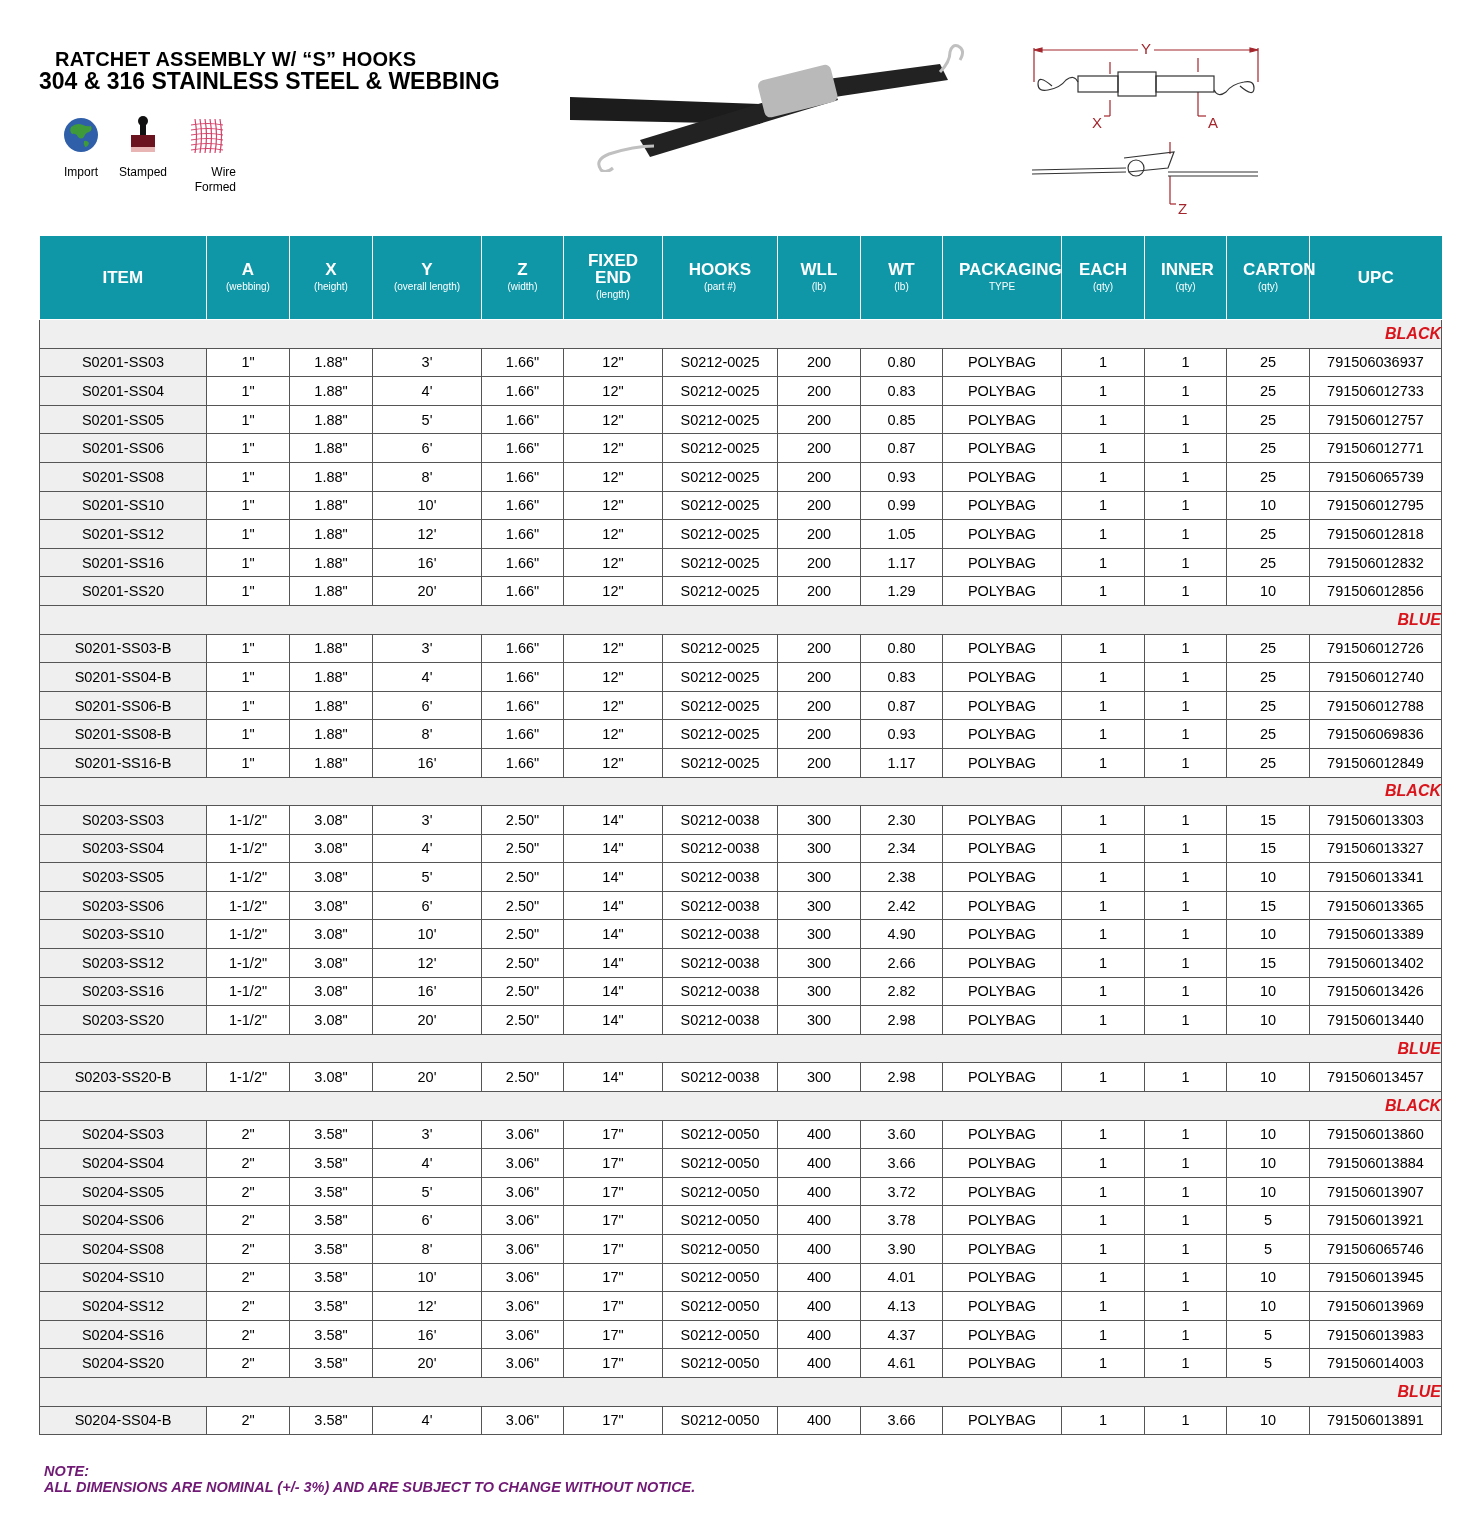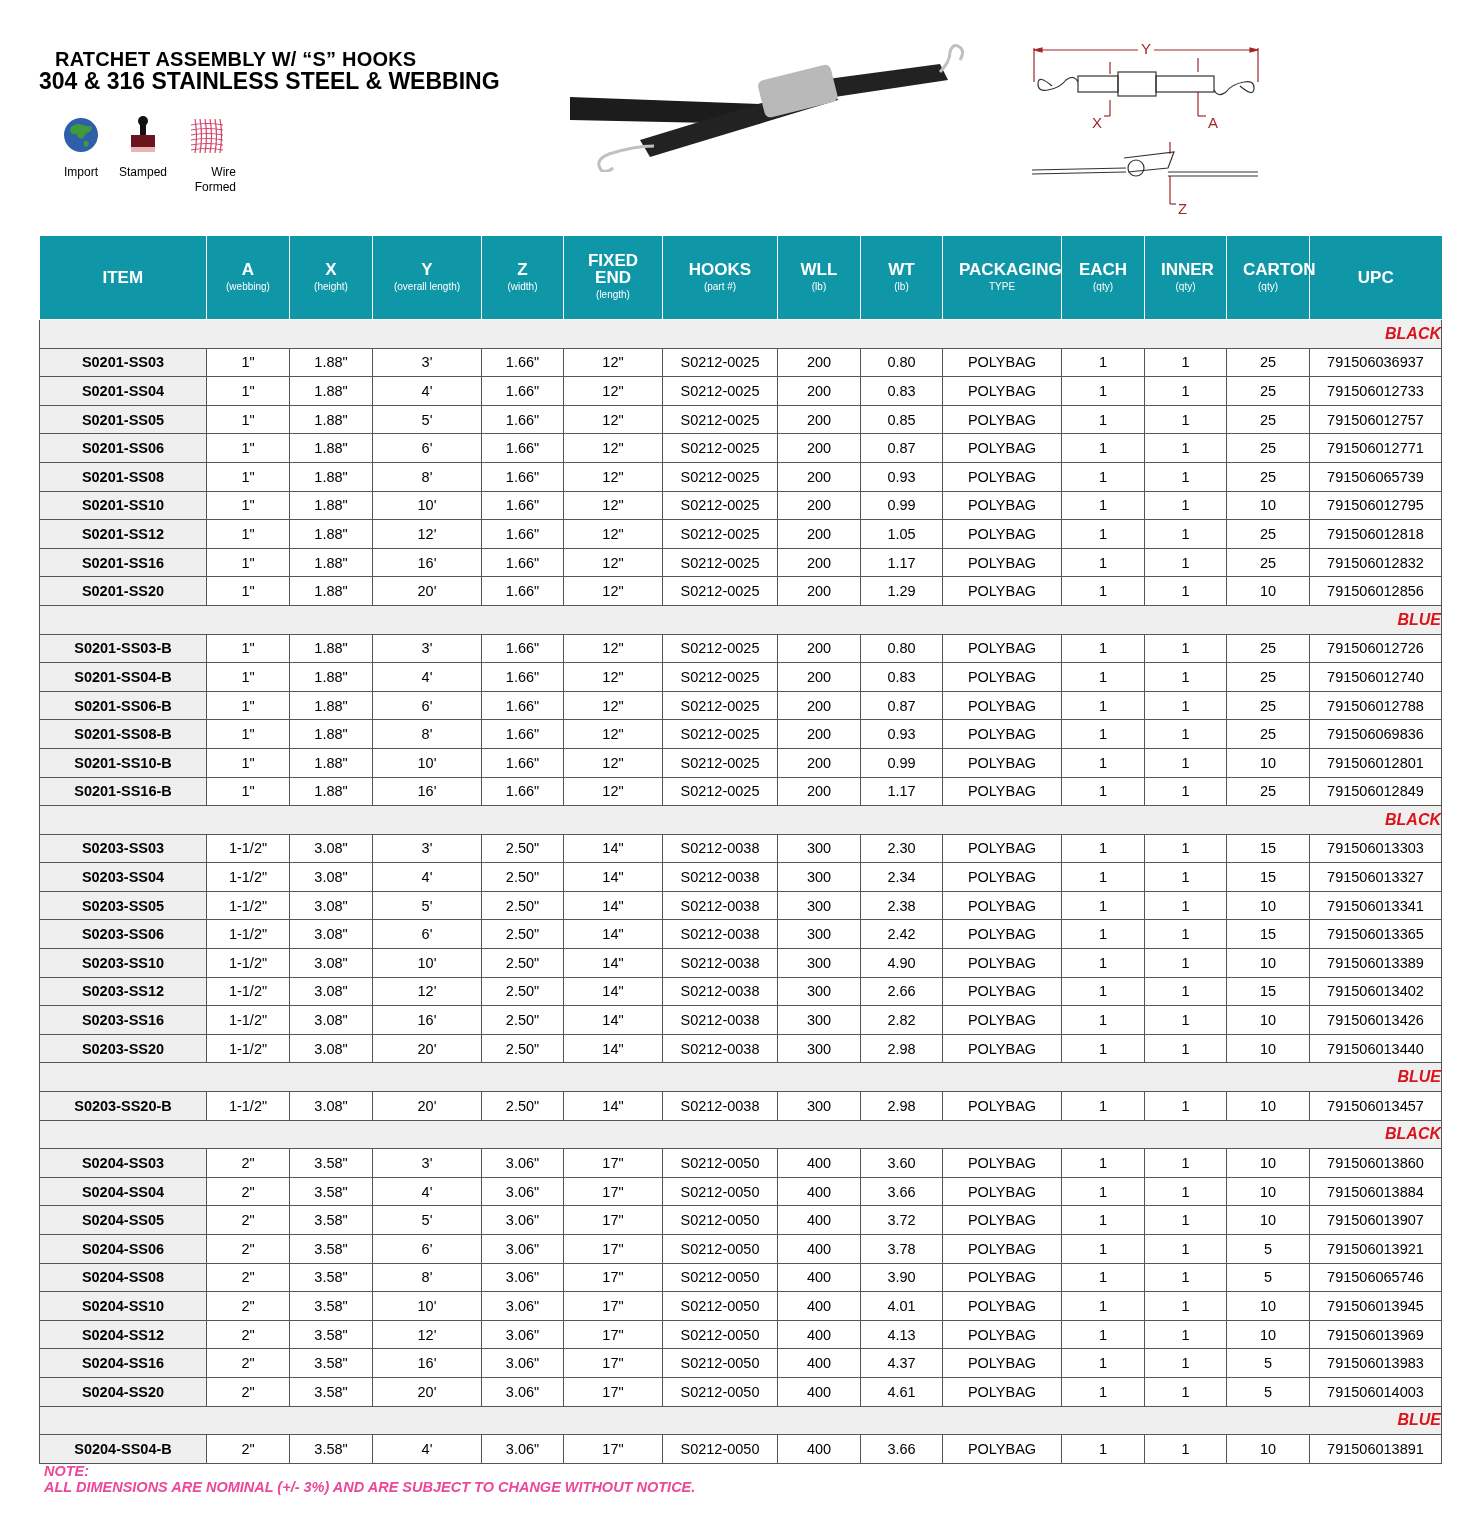--- a/index.html
+++ b/index.html
@@ -12,23 +12,23 @@
   .badge svg { width: 40px; height: 40px; margin-bottom: 10px; }
   .photo { position: absolute; left: 570px; top: 42px; width: 400px; height: 130px; }
   .diagram { position: absolute; left: 1028px; top: 38px; width: 240px; height: 180px; }
   table.spec { position: absolute; left: 39px; top: 236px; width: 1402px; border-collapse: collapse; table-layout: fixed; }
   table.spec th { background: #0f97a8; color: #fff; border: 1px solid #ffffff; border-top: none; height: 35px; padding: 16px; text-align: center; vertical-align: middle; line-height: 17px; }
   table.spec th:first-child { border-left: none; }
   table.spec th:last-child { border-right: none; }
   th .h-main { display: block; font-size: 17px; font-weight: bold; }
   th .h-sub { display: block; font-size: 10px; font-weight: normal; }
   table.spec td { border: 1.5px solid #555; height: 27.6px; padding: 0; text-align: center; font-size: 14.5px; vertical-align: middle; }
-  td.item { background: #efefef; font-weight: bold; font-size: 15px; }
+  td.item { background: #efefef; font-weight: normal; font-size: 15px; }
   tr.group td { background: #efefef; text-align: right; color: #d9141b; font-weight: bold; font-style: italic; font-size: 16px; padding-left: 4px; border-left: 1.5px solid #555; border-right: 1.5px solid #555; }
-  .note { position: absolute; left: 44px; top: 1463px; color: #ec4899; font-weight: bold; font-style: italic; font-size: 14.5px; line-height: 16px; }
+  .note { position: absolute; left: 44px; top: 1463px; color: #701a75; font-weight: bold; font-style: italic; font-size: 14.5px; line-height: 16px; }
 </style>
 </head>
 <body>
 
 <h1 class="title">RATCHET ASSEMBLY W/ “S” HOOKS</h1>
 <h2 class="subtitle">304 &amp; 316 STAINLESS STEEL &amp; WEBBING</h2>
 
 <div class="badges">
   <div class="badge">
     <svg viewBox="0 0 40 40">
@@ -400,36 +400,20 @@
         <td>S0212-0025</td>
         <td>200</td>
         <td>0.93</td>
         <td>POLYBAG</td>
         <td>1</td>
         <td>1</td>
         <td>25</td>
         <td>791506069836</td>
       </tr>
       <tr>
-        <td class="item">S0201-SS10-B</td>
-        <td>1"</td>
-        <td>1.88"</td>
-        <td>10'</td>
-        <td>1.66"</td>
-        <td>12"</td>
-        <td>S0212-0025</td>
-        <td>200</td>
-        <td>0.99</td>
-        <td>POLYBAG</td>
-        <td>1</td>
-        <td>1</td>
-        <td>10</td>
-        <td>791506012801</td>
-      </tr>
-      <tr>
         <td class="item">S0201-SS16-B</td>
         <td>1"</td>
         <td>1.88"</td>
         <td>16'</td>
         <td>1.66"</td>
         <td>12"</td>
         <td>S0212-0025</td>
         <td>200</td>
         <td>1.17</td>
         <td>POLYBAG</td>

